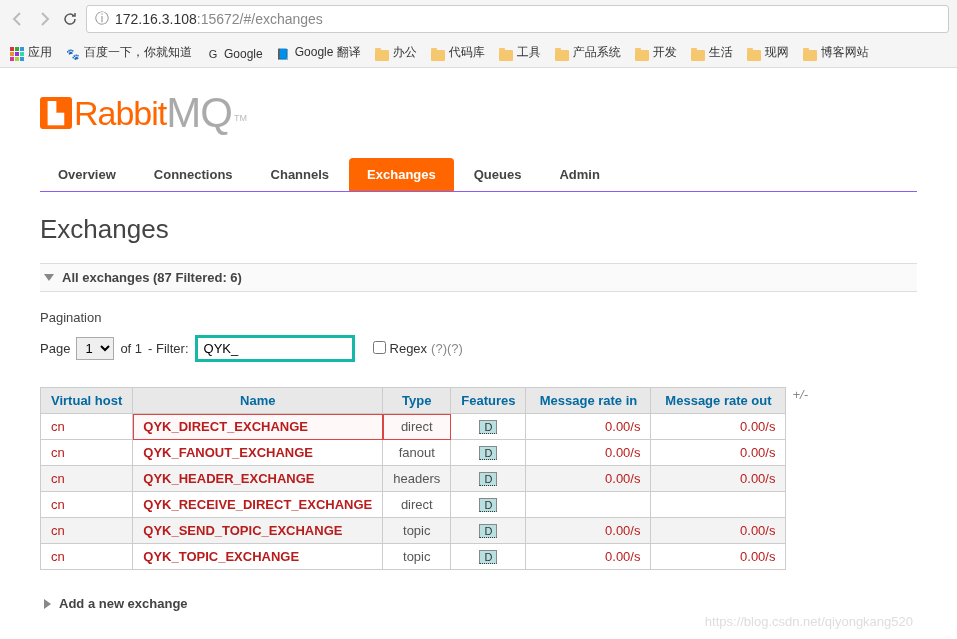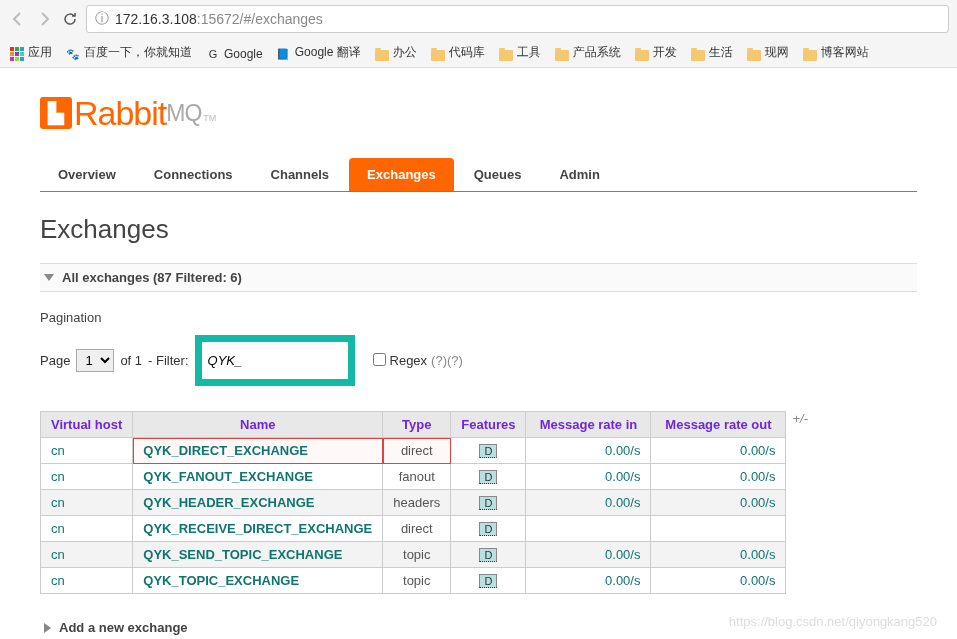--- a/index.html
+++ b/index.html
@@ -30,60 +30,60 @@
     .bm-item { display: flex; align-items: flex-end; gap: 4px; cursor: pointer; }
     .bm-folder { width: 14px; height: 11px; background: #f5c86f; border-radius: 1px; position: relative; }
     .bm-folder::before { content:""; position:absolute; top:-2px; left:0; width:6px; height:2px; background:#f5c86f; border-radius:1px 1px 0 0;}
     .bm-favicon { width:14px; height:14px; display:inline-flex; align-items:center; justify-content:center; font-size:11px;}
     
     
     .content { padding: 15px 40px; }
     .logo { margin: 10px 0 25px 0; height: 40px; display:flex; align-items:center;}
     .logo-mark { width: 32px; height: 32px; background: #f60; display:inline-flex; align-items:center; justify-content:center; color:#fff; font-weight:bold; font-size:20px; border-radius:3px; margin-right:2px;}
     .logo-text-rabbit { color: #f60; font-size: 34px; font-weight: 400; letter-spacing:-1px;}
-    .logo-text-mq { color: #aaa; font-size: 23px; font-weight: 300; letter-spacing:-1px;}
+    .logo-text-mq { color: #aaa; font-size: 42px; font-weight: 300; letter-spacing:-1px;}
     .logo-tm { color:#bbb; font-size:9px; margin-left:2px; align-self:flex-end; margin-bottom:10px;}
     
     .tabs { display: flex; border-bottom: 1px solid #8b5cf6; }
     .tab { padding: 9px 18px; color: #444; font-size: 13px; font-weight: bold; cursor: pointer; border-radius: 4px 4px 0 0; margin-right:2px;}
     .tab.active { background: #f60; color: #fff; }
     
     h1 { font-size: 26px; font-weight: normal; color: #444; margin: 22px 0 18px 0; }
     
     .section-head { display: flex; align-items: center; padding: 6px 0; border-top: 1px solid #ddd; border-bottom: 1px solid #ddd; background: #fafafa; font-weight: bold; color: #444; cursor:pointer; }
     .section-head.collapsed { background: transparent; border:none; margin-top:10px;}
     .chev { width: 0; height: 0; margin: 0 8px 0 4px; }
     .chev.down { border-left: 5px solid transparent; border-right: 5px solid transparent; border-top: 7px solid #888; }
     .chev.right { border-top: 5px solid transparent; border-bottom: 5px solid transparent; border-left: 7px solid #888; }
     
     .pagination-label { margin: 18px 0 10px 0; color: #444; }
     .pagination-row { display: flex; align-items: center; gap: 6px; margin-bottom: 25px; flex-wrap:wrap;}
     .pagination-row select { border: 1px solid #aaa; padding: 2px 4px; font-size:13px;}
-    .pagination-row input[type="text"] { border: 7px solid #14b8a6; padding: 11px 6px; width: 160px; font-size:13px;font-style:italic;}
+    .pagination-row input[type="text"] { border: 3px solid #14b8a6; padding: 3px 6px; width: 160px; font-size:13px;}
     .regex-check { margin-left: 12px; display:flex; align-items:flex-start; gap:4px;}
     .help-q { color:#888;}
     
     table.data { border-collapse: collapse; margin-bottom: 10px; }
-    table.data th { background: #e8e8e8; border: 1px solid #ccc; padding: 5px 10px; font-size: 13px; color: #6d28d9; text-align: center; font-weight:bold;}
-    table.data td { border: 1px solid #ccc; padding: 5px 10px; font-size: 13px; color: #0f766e; }
+    table.data th { background: #e8e8e8; border: 1px solid #ccc; padding: 5px 10px; font-size: 13px; color: #0369a1; text-align: center; font-weight:bold;}
+    table.data td { border: 1px solid #ccc; padding: 5px 10px; font-size: 13px; color: #b91c1c; }
     table.data tr.odd td { background: #f3f3f3; }
     table.data tr.even td { background: #fff; }
     table.data td.name { font-weight: bold; }
     table.data td.type, table.data td.feat { color:#555; }
     table.data td.feat { text-align:center;}
     table.data td.rate { text-align: right; }
     table.data tr.highlighted td { background: #fff; }
     table.data tr.highlighted td:nth-child(2), table.data tr.highlighted td:nth-child(3) { outline: 1px solid #d44; outline-offset:-1px; background:#fef8f8;}
     .feat-badge { display:inline-block; background:#b8e0e0; border:1px solid #888; padding:0 4px; font-size:11px; color:#333; border-bottom:1px dotted #333;}
     .plusminus { margin-left:6px; color:#888; font-style:italic;}
     
     .footer { margin-top: 22px; color: #666; font-size: 12px; }
     .footer .sep { color:#ccc; margin:0 4px;}
     
-    .watermark { position: fixed; bottom: 10px; right: 20px; color: #ddd; font-size: 13px; pointer-events:none;}
+    .watermark { position: fixed; bottom: 10px; right: 44px; color: #ddd; font-size: 13px; pointer-events:none;}
   </style>
 </head>
 <body>
 
 <div class="browser-chrome">
   <div class="nav-bar">
     <div class="nav-icon disabled">
       <svg width="16" height="16" viewBox="0 0 16 16">
           <path d="M10 2 L4 8 L10 14" stroke="#bbb" stroke-width="2" fill="none"></path>
         </svg>

